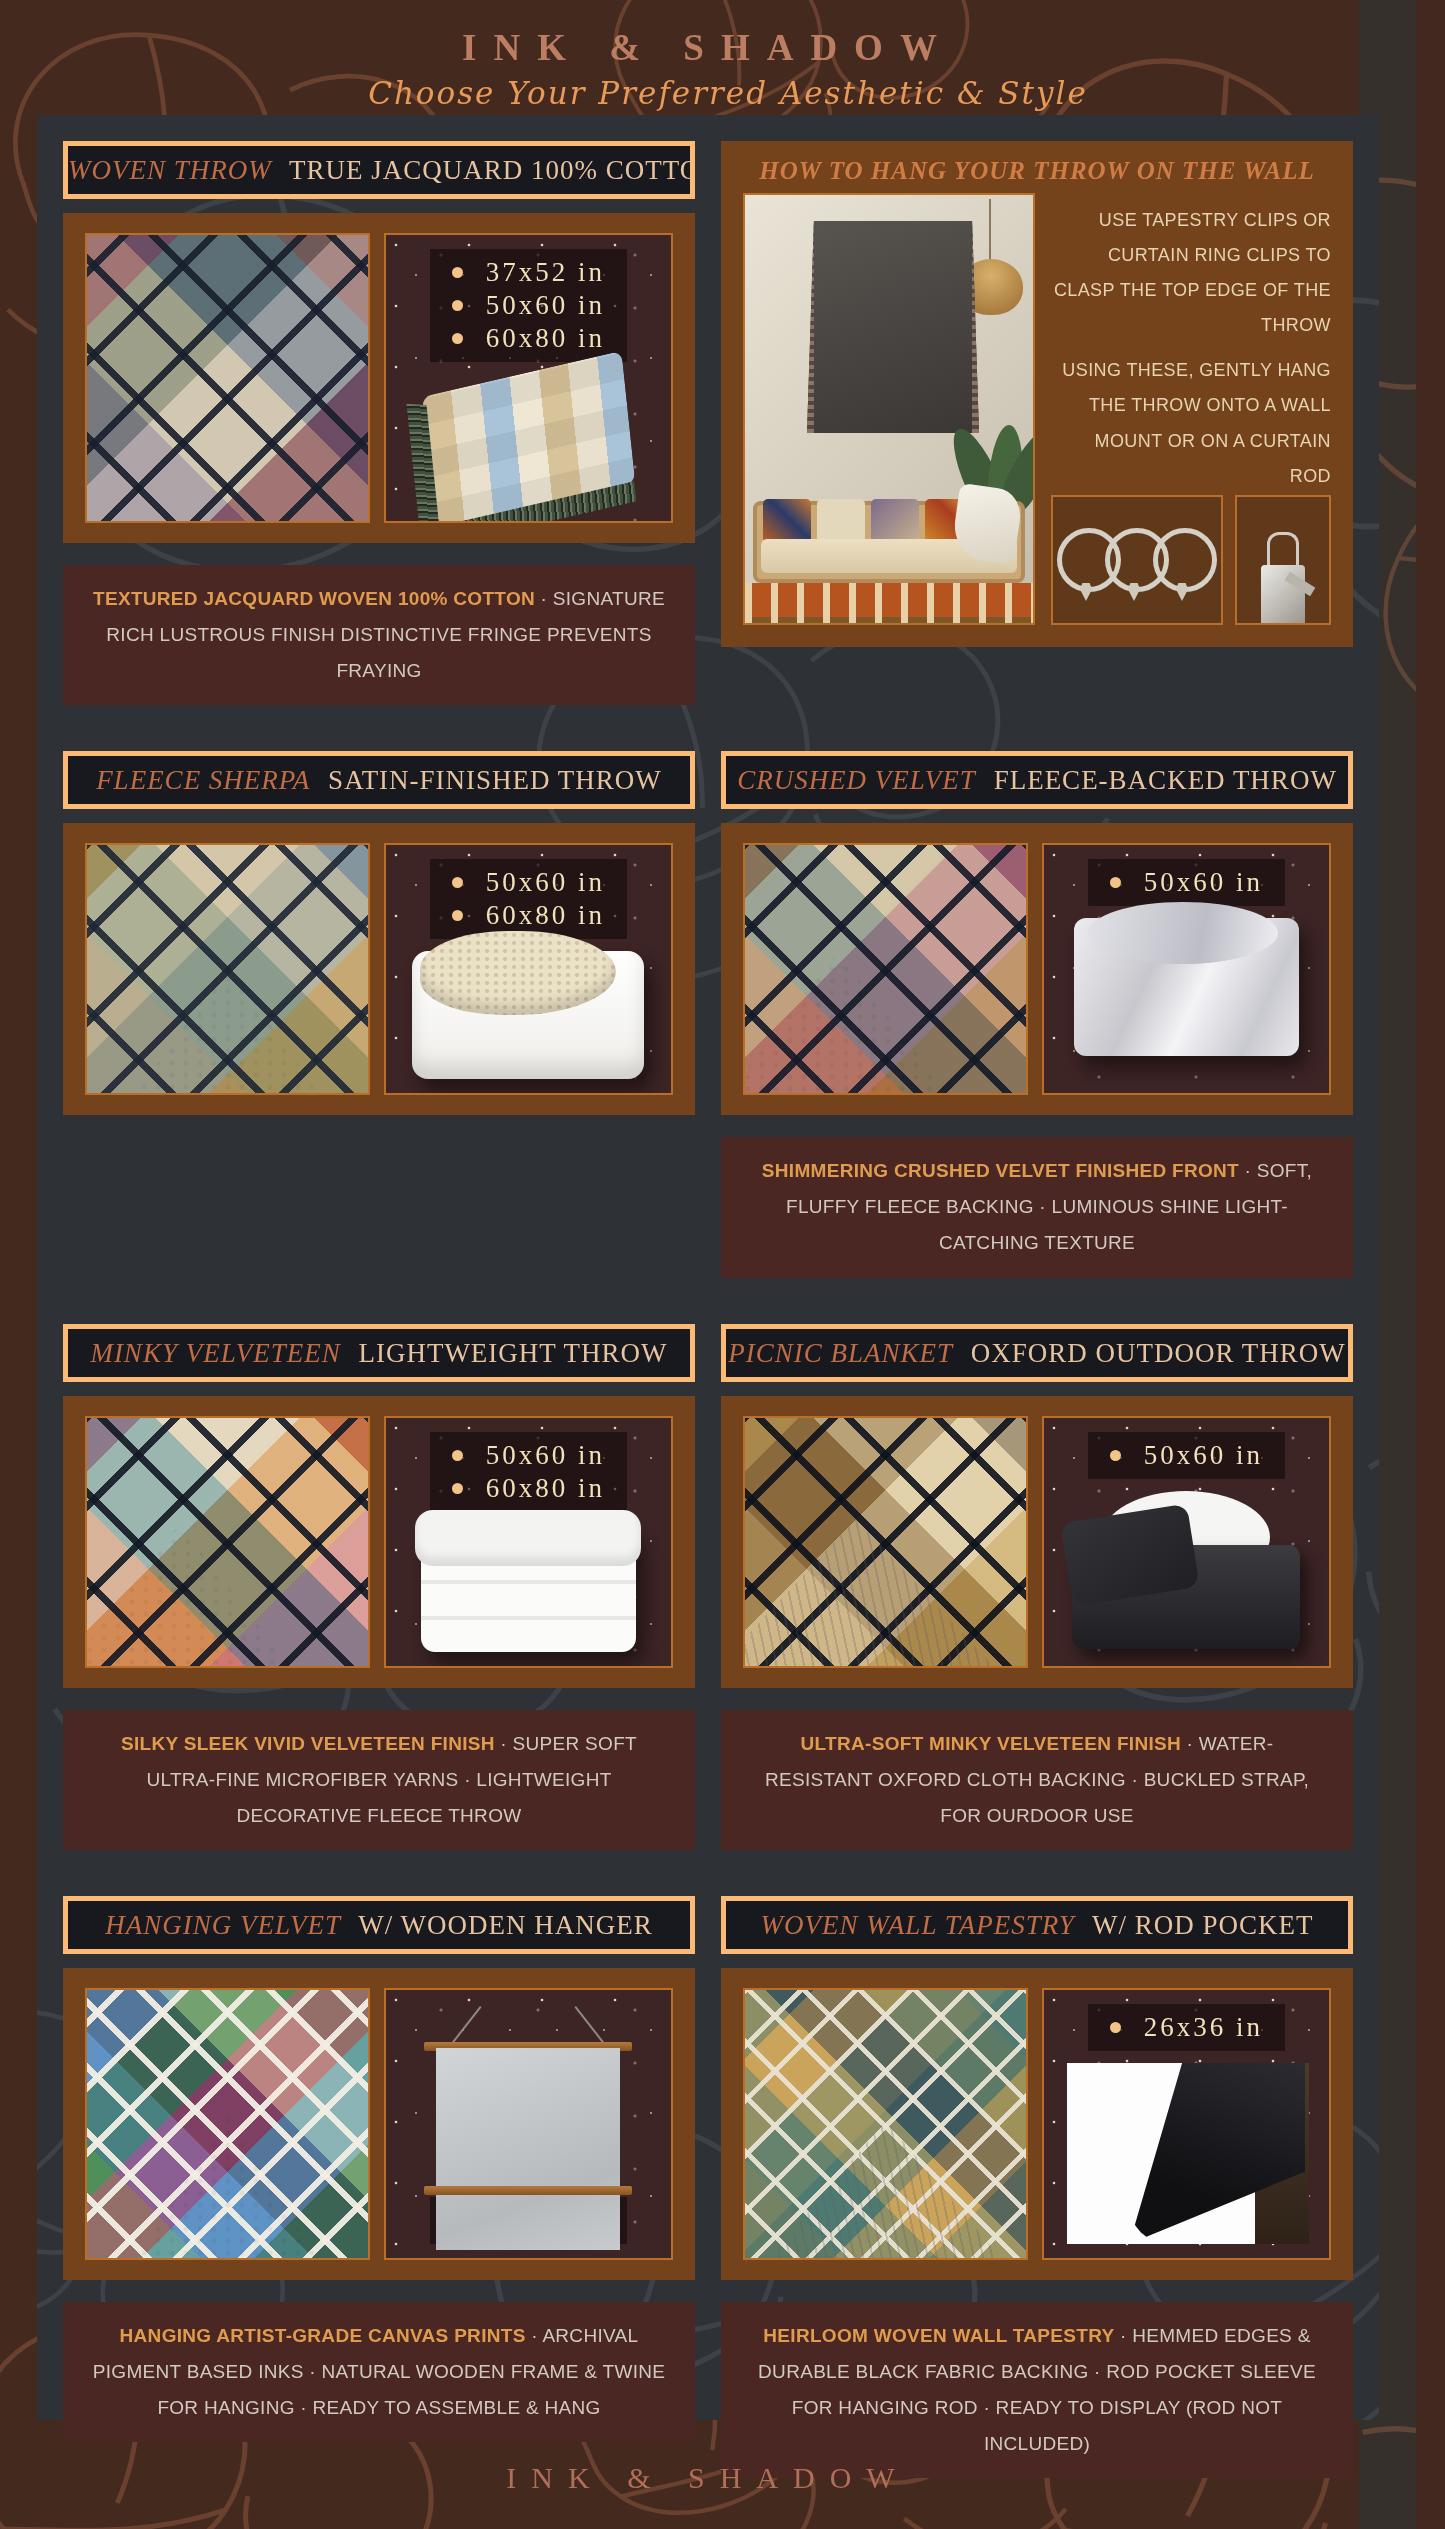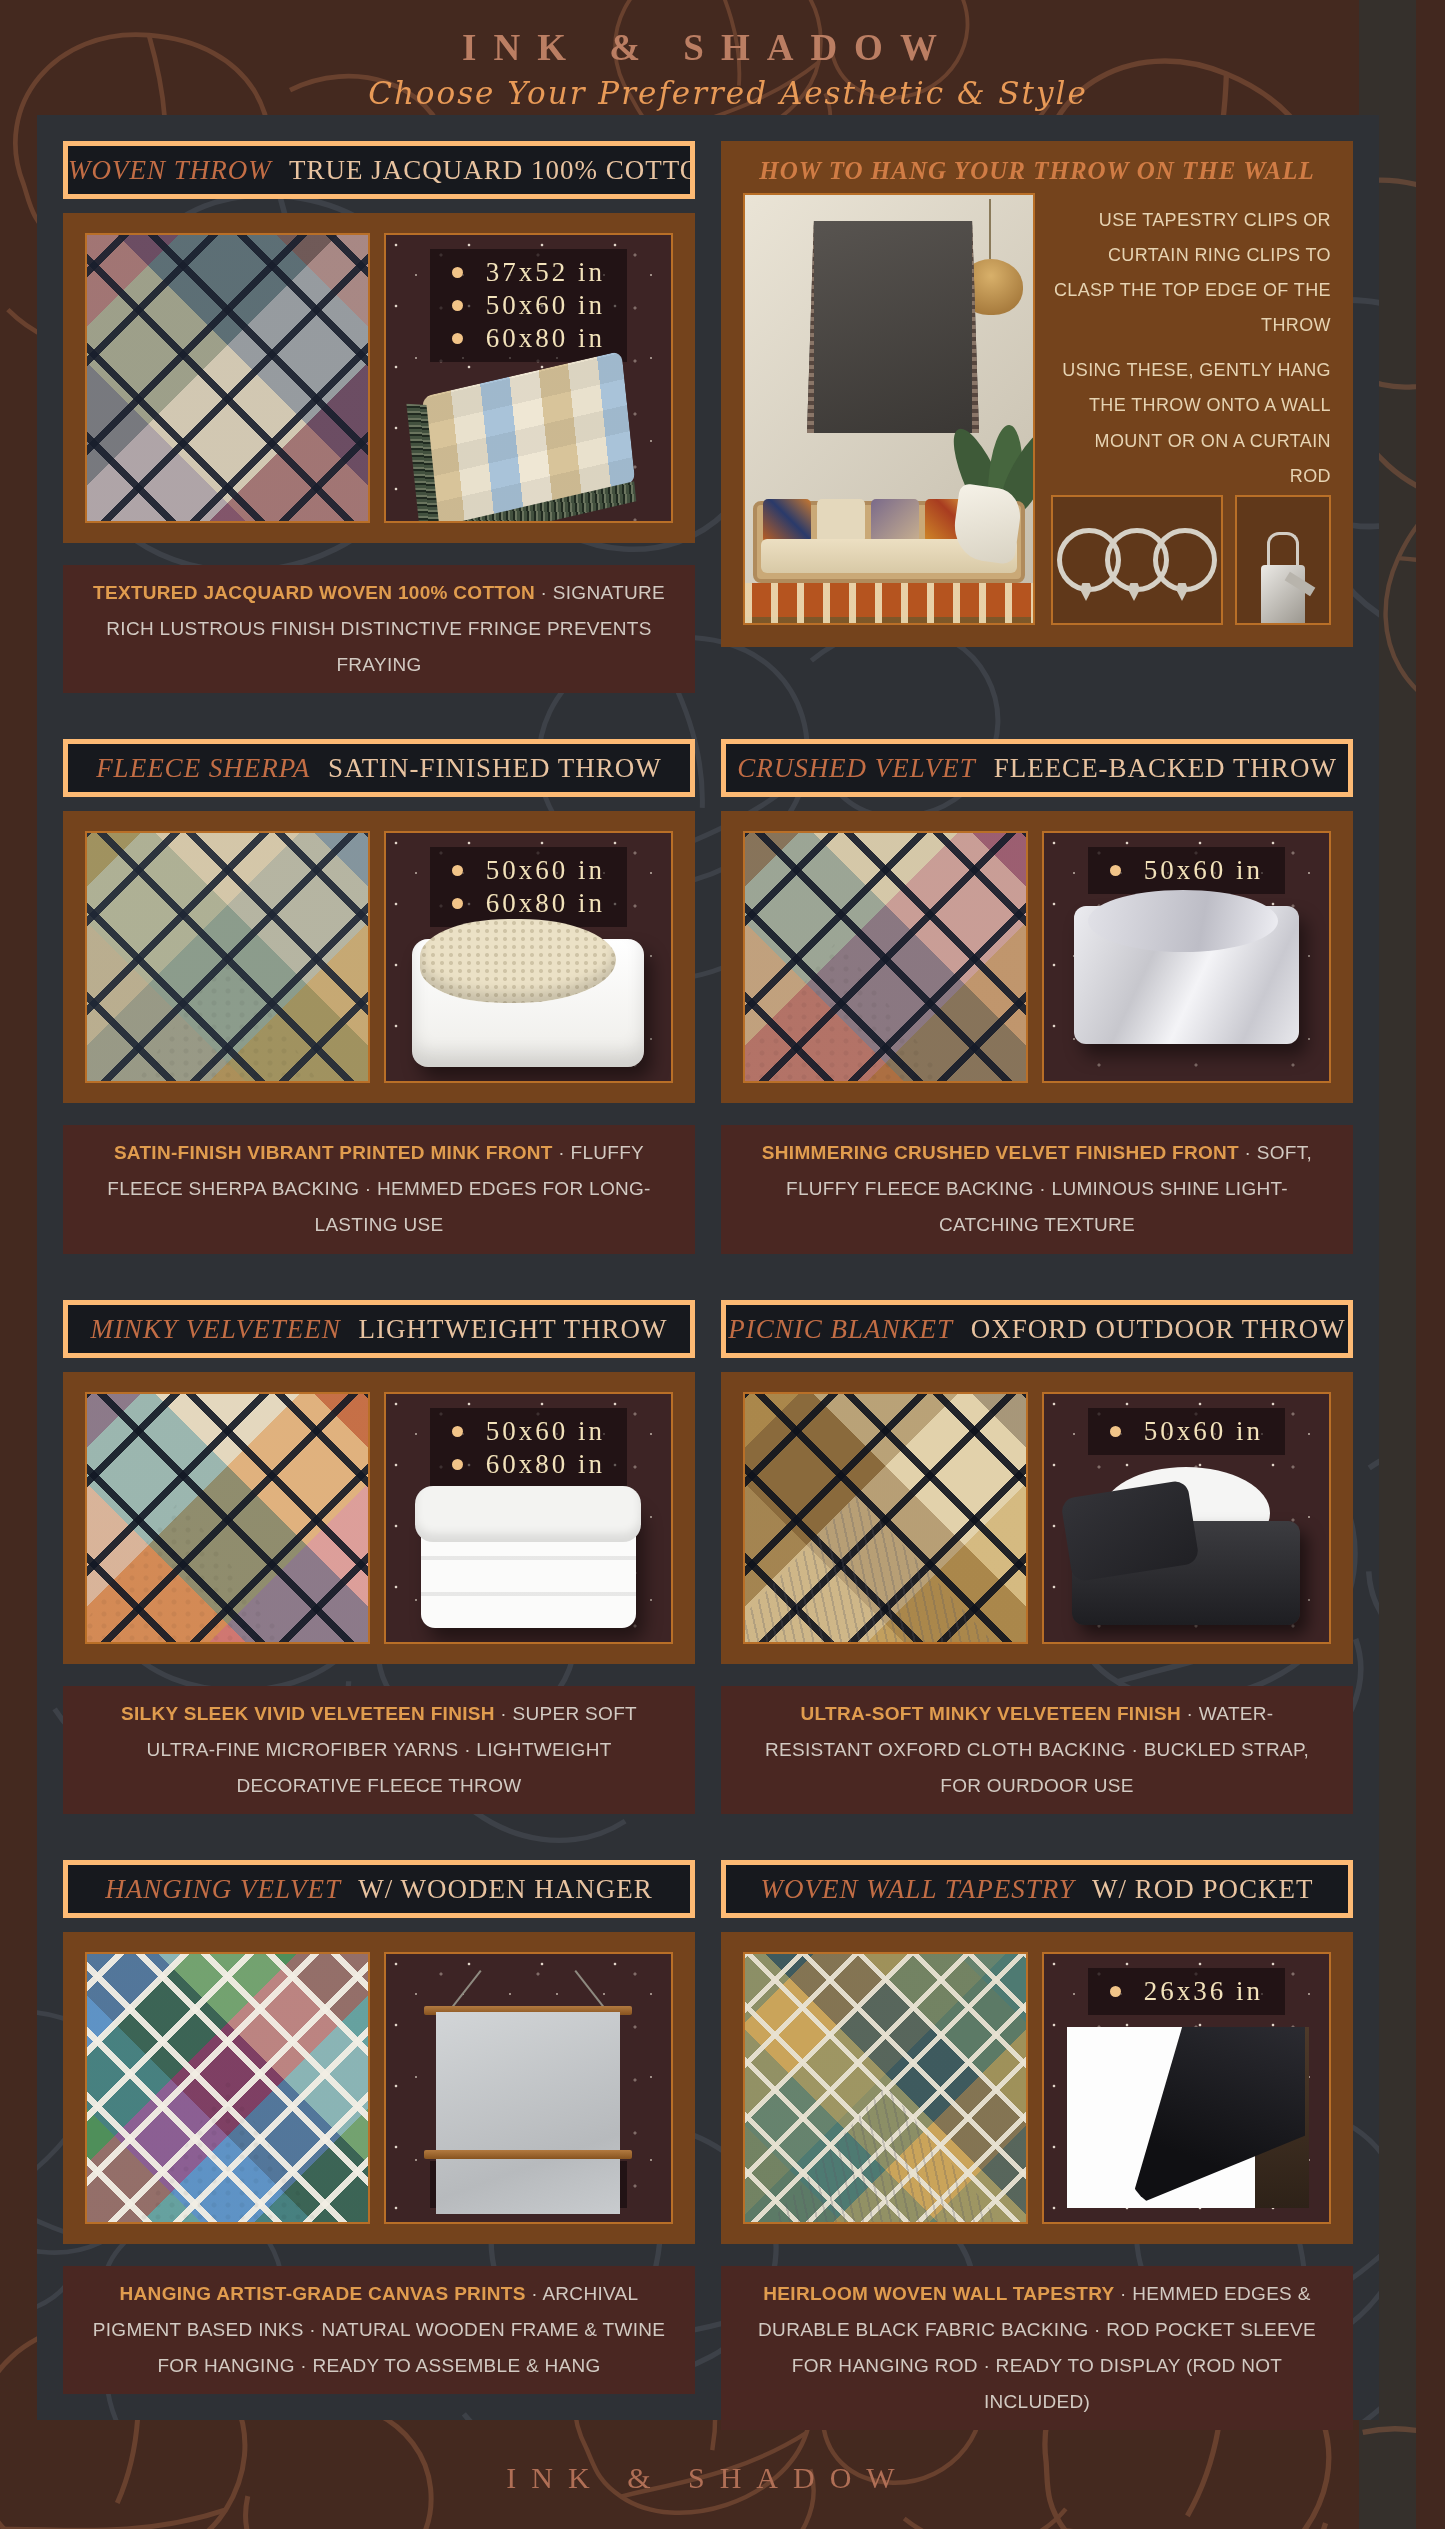--- a/index.html
+++ b/index.html
@@ -40,21 +40,21 @@
     radial-gradient(circle at 30px 40px, rgba(255,245,230,.5) 1px, transparent 1.5px),
     radial-gradient(circle at 55px 20px, rgba(255,245,230,.35) 1.2px, transparent 1.9px);
     background-size:73px 61px,47px 83px,97px 53px;}
 
   .chip{background:rgba(16,9,12,.6);padding:8px 22px;display:flex;flex-direction:column;gap:2px;}
   .size-row{display:grid;grid-template-columns:34px auto;align-items:center;}
   .dot{width:11px;height:11px;border-radius:50%;background:#f2c488;}
   .size-label{font-size:27px;letter-spacing:3px;color:#f2e2ba;white-space:nowrap;}
 
   .desc{box-sizing:border-box;min-height:92px;margin-top:22px;background:#4a2722;display:flex;align-items:center;justify-content:center;
-    padding:10px 26px;text-align:center;font-family:"Liberation Sans",sans-serif;font-size:19px;line-height:1.9;letter-spacing:.3px;}
+    padding:16px 26px;text-align:center;font-family:"Liberation Sans",sans-serif;font-size:19px;line-height:1.9;letter-spacing:.3px;}
   .r4 .desc{min-height:128px;}
   .desc .lead{color:#e09c4e;font-weight:bold;}
   .desc .rest{color:#d2cac2;}
 
   
   .patch{background-color:#5b5668;}
   .p-jacquard{background-image:
     repeating-linear-gradient(45deg, transparent 0 56px, rgba(24,30,44,.9) 56px 63px),
     repeating-linear-gradient(-45deg, transparent 0 56px, rgba(24,30,44,.9) 56px 63px),
     repeating-linear-gradient(-45deg, rgba(122,44,64,.5) 0 112px, rgba(220,210,190,.45) 112px 224px, rgba(92,112,92,.4) 224px 336px),
@@ -339,23 +339,20 @@
                     <span class="size-label">50x60 in</span>
                   </div>
                 <div class="size-row">
                     <span class="dot"></span>
                     <span class="size-label">60x80 in</span>
                   </div>
               </div>
               <div class="prod prod-sherpa"></div>
             </div>
           </div>
-          <div class="desc">
-            <div><span class="lead">SATIN-FINISH VIBRANT PRINTED MINK FRONT</span> <span class="rest">· FLUFFY FLEECE SHERPA BACKING  · HEMMED EDGES FOR LONG-LASTING USE</span></div>
-          </div>
         </div>
 
         <div class="col">
           <div class="card-head">
             <span class="head-italic">CRUSHED VELVET</span>
             <span>FLEECE-BACKED THROW</span>
           </div>
           <div class="card-body">
             <div class="photo p-crushed patch">
               <div class="fold fold-white left"></div>

